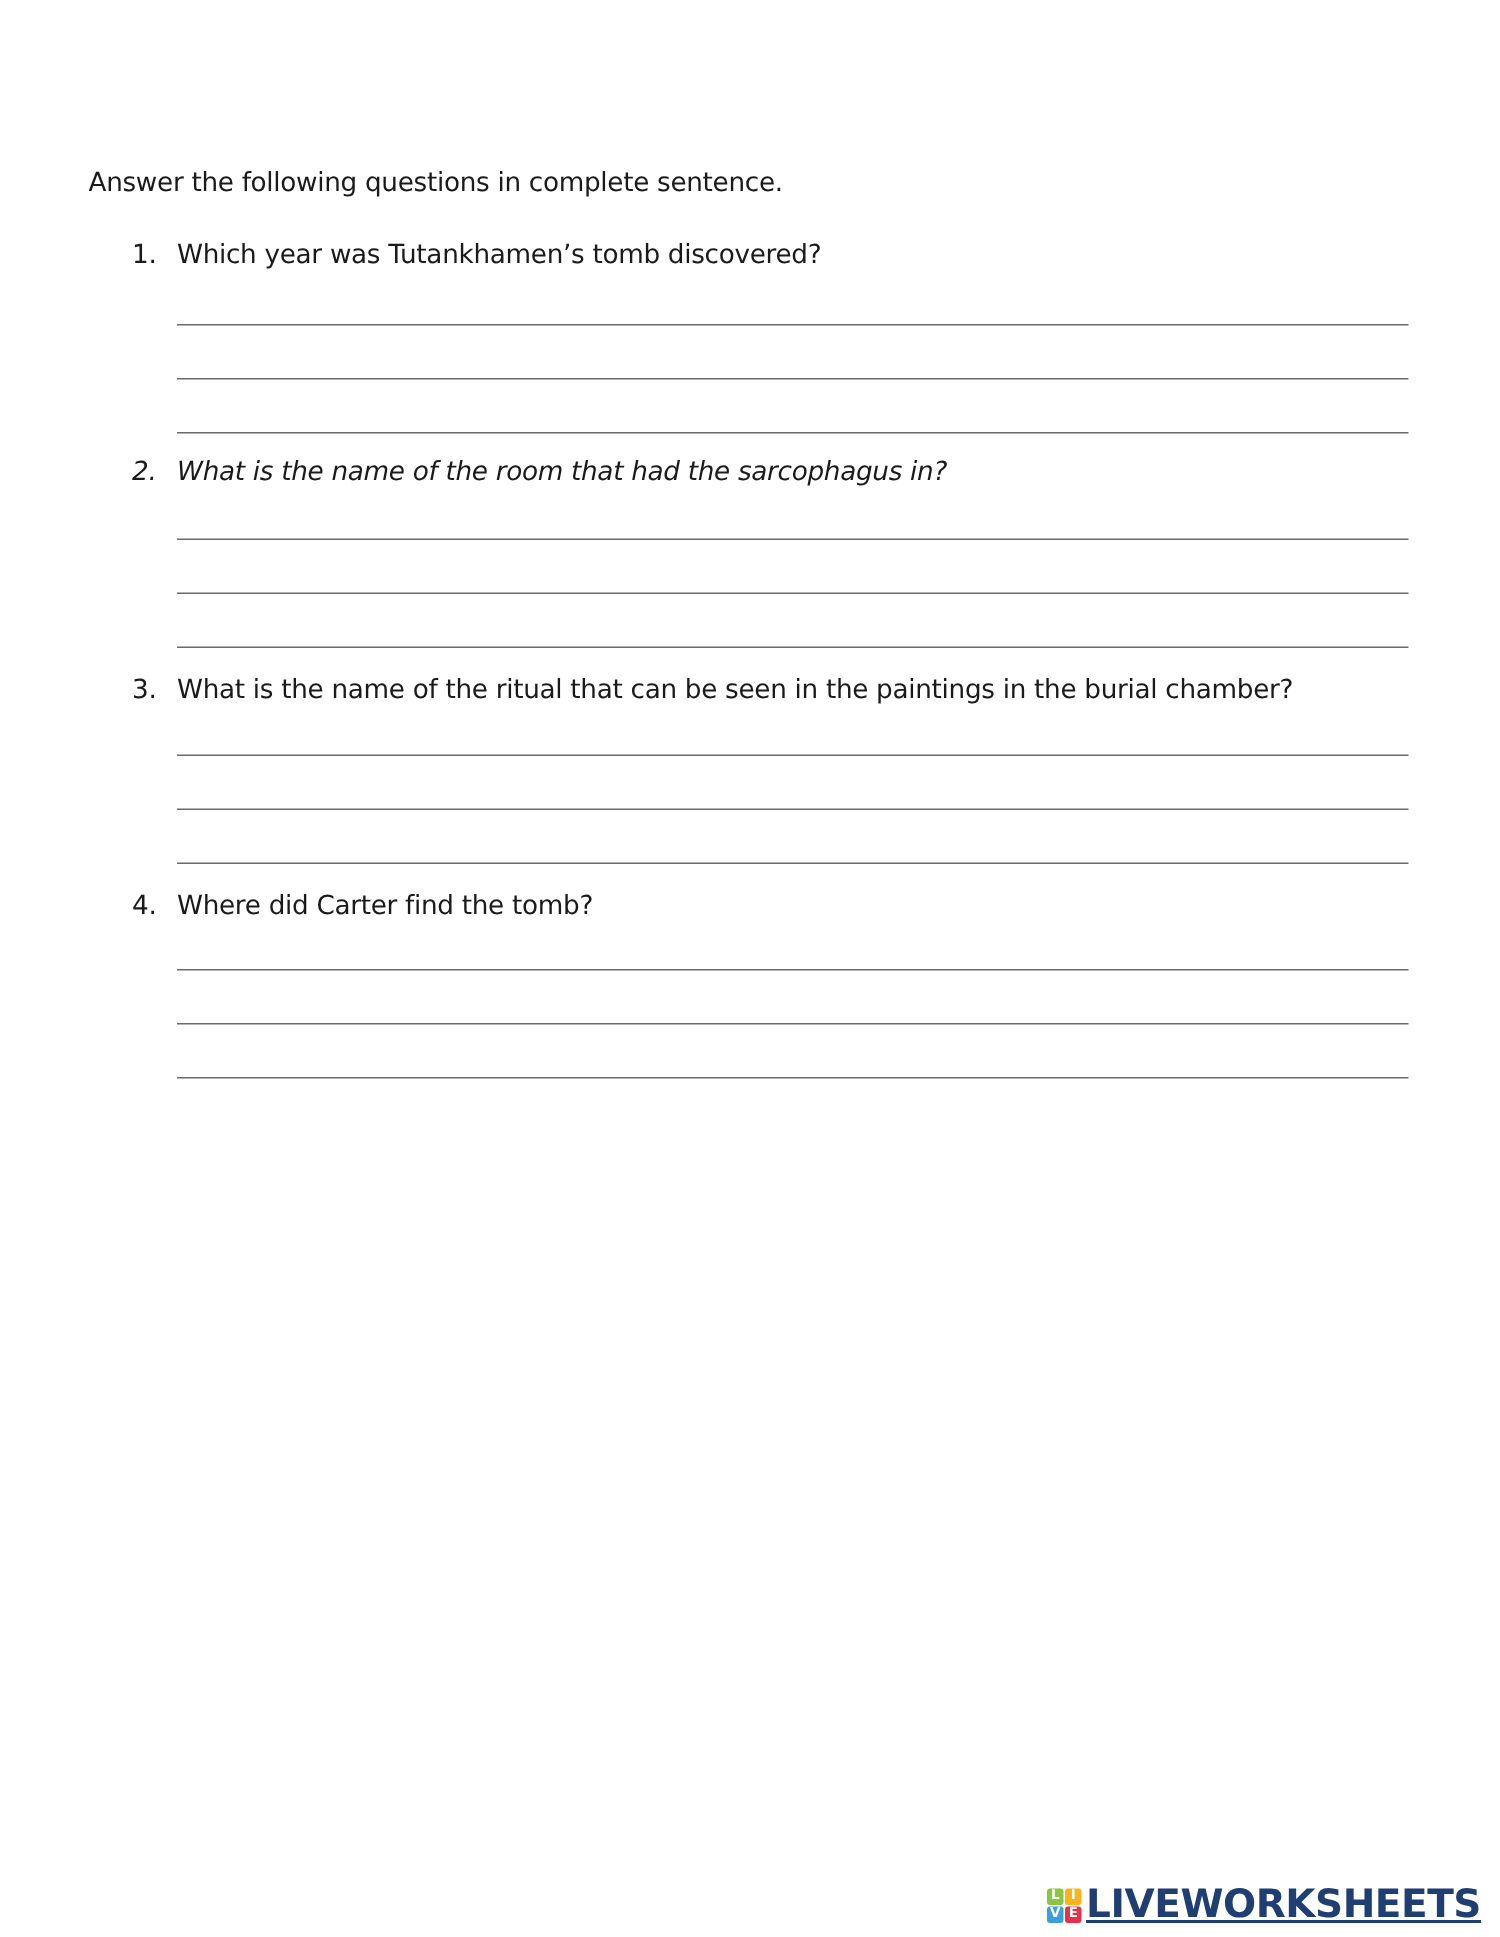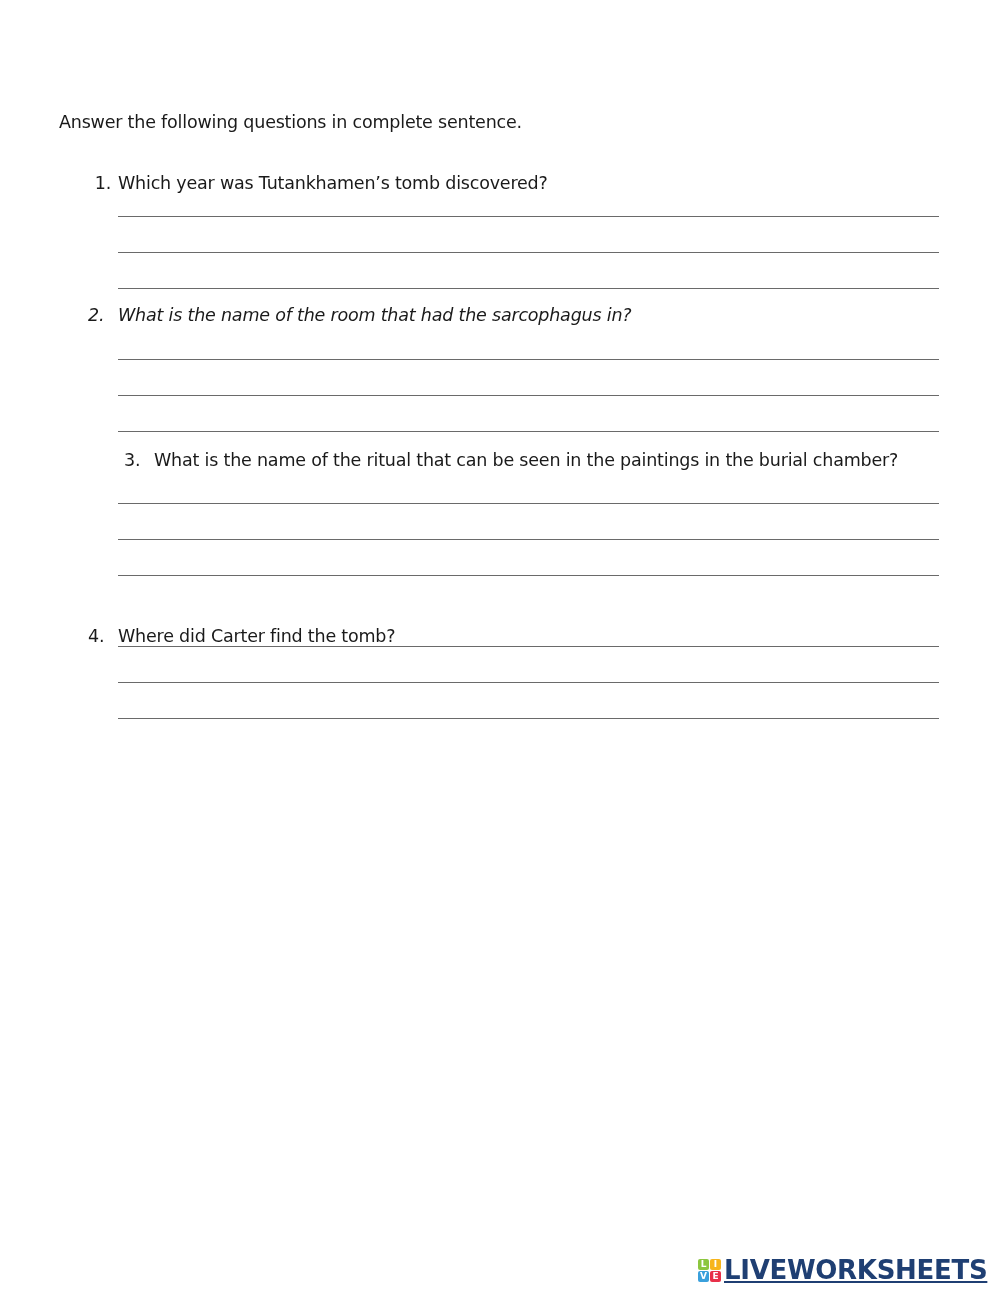--- a/index.html
+++ b/index.html
@@ -18,42 +18,42 @@
     .logo-grid span { font-family: "DejaVu Sans", sans-serif; font-weight: bold; font-size: 9px;
                       color: #fff; text-align: center; line-height: 11px; border-radius: 2px; }
     .logo-text { font-family: "DejaVu Sans", sans-serif; font-weight: bold; font-size: 26px;
                  color: #1f3f73; letter-spacing: -0.3px; line-height: 28px; text-decoration: underline; }
   </style>
 </head>
 <body>
 
 <div class="instruction">Answer the following questions in complete sentence.</div>
 
-<div class="question" style="top:173px;text-align:center;">
+<div class="question" style="top:160px;">
   <span class="num">1.</span><span>Which year was Tutankhamen’s tomb discovered?</span>
 </div>
 <div class="answer-line" style="top:216px;"></div>
 <div class="answer-line" style="top:252px;"></div>
 <div class="answer-line" style="top:288px;"></div>
 
 <div class="question" style="top:305px;font-style:italic;">
   <span class="num">2.</span><span>What is the name of the room that had the sarcophagus in?</span>
 </div>
 <div class="answer-line" style="top:359px;"></div>
 <div class="answer-line" style="top:395px;"></div>
 <div class="answer-line" style="top:431px;"></div>
 
-<div class="question" style="top:450px;margin-left:36px;">
+<div class="question" style="top:450px;">
   <span class="num">3.</span><span>What is the name of the ritual that can be seen in the paintings in the burial chamber?</span>
 </div>
 <div class="answer-line" style="top:503px;"></div>
 <div class="answer-line" style="top:539px;"></div>
 <div class="answer-line" style="top:575px;"></div>
 
-<div class="question" style="top:594px;margin-top:32px;">
+<div class="question" style="top:594px;">
   <span class="num">4.</span><span>Where did Carter find the tomb?</span>
 </div>
 <div class="answer-line" style="top:646px;"></div>
 <div class="answer-line" style="top:682px;"></div>
 <div class="answer-line" style="top:718px;"></div>
 
 <div class="logo">
   <div class="logo-grid">
     <span style="background:#8cc63f;">L</span>
     <span style="background:#f7b51c;">I</span>

